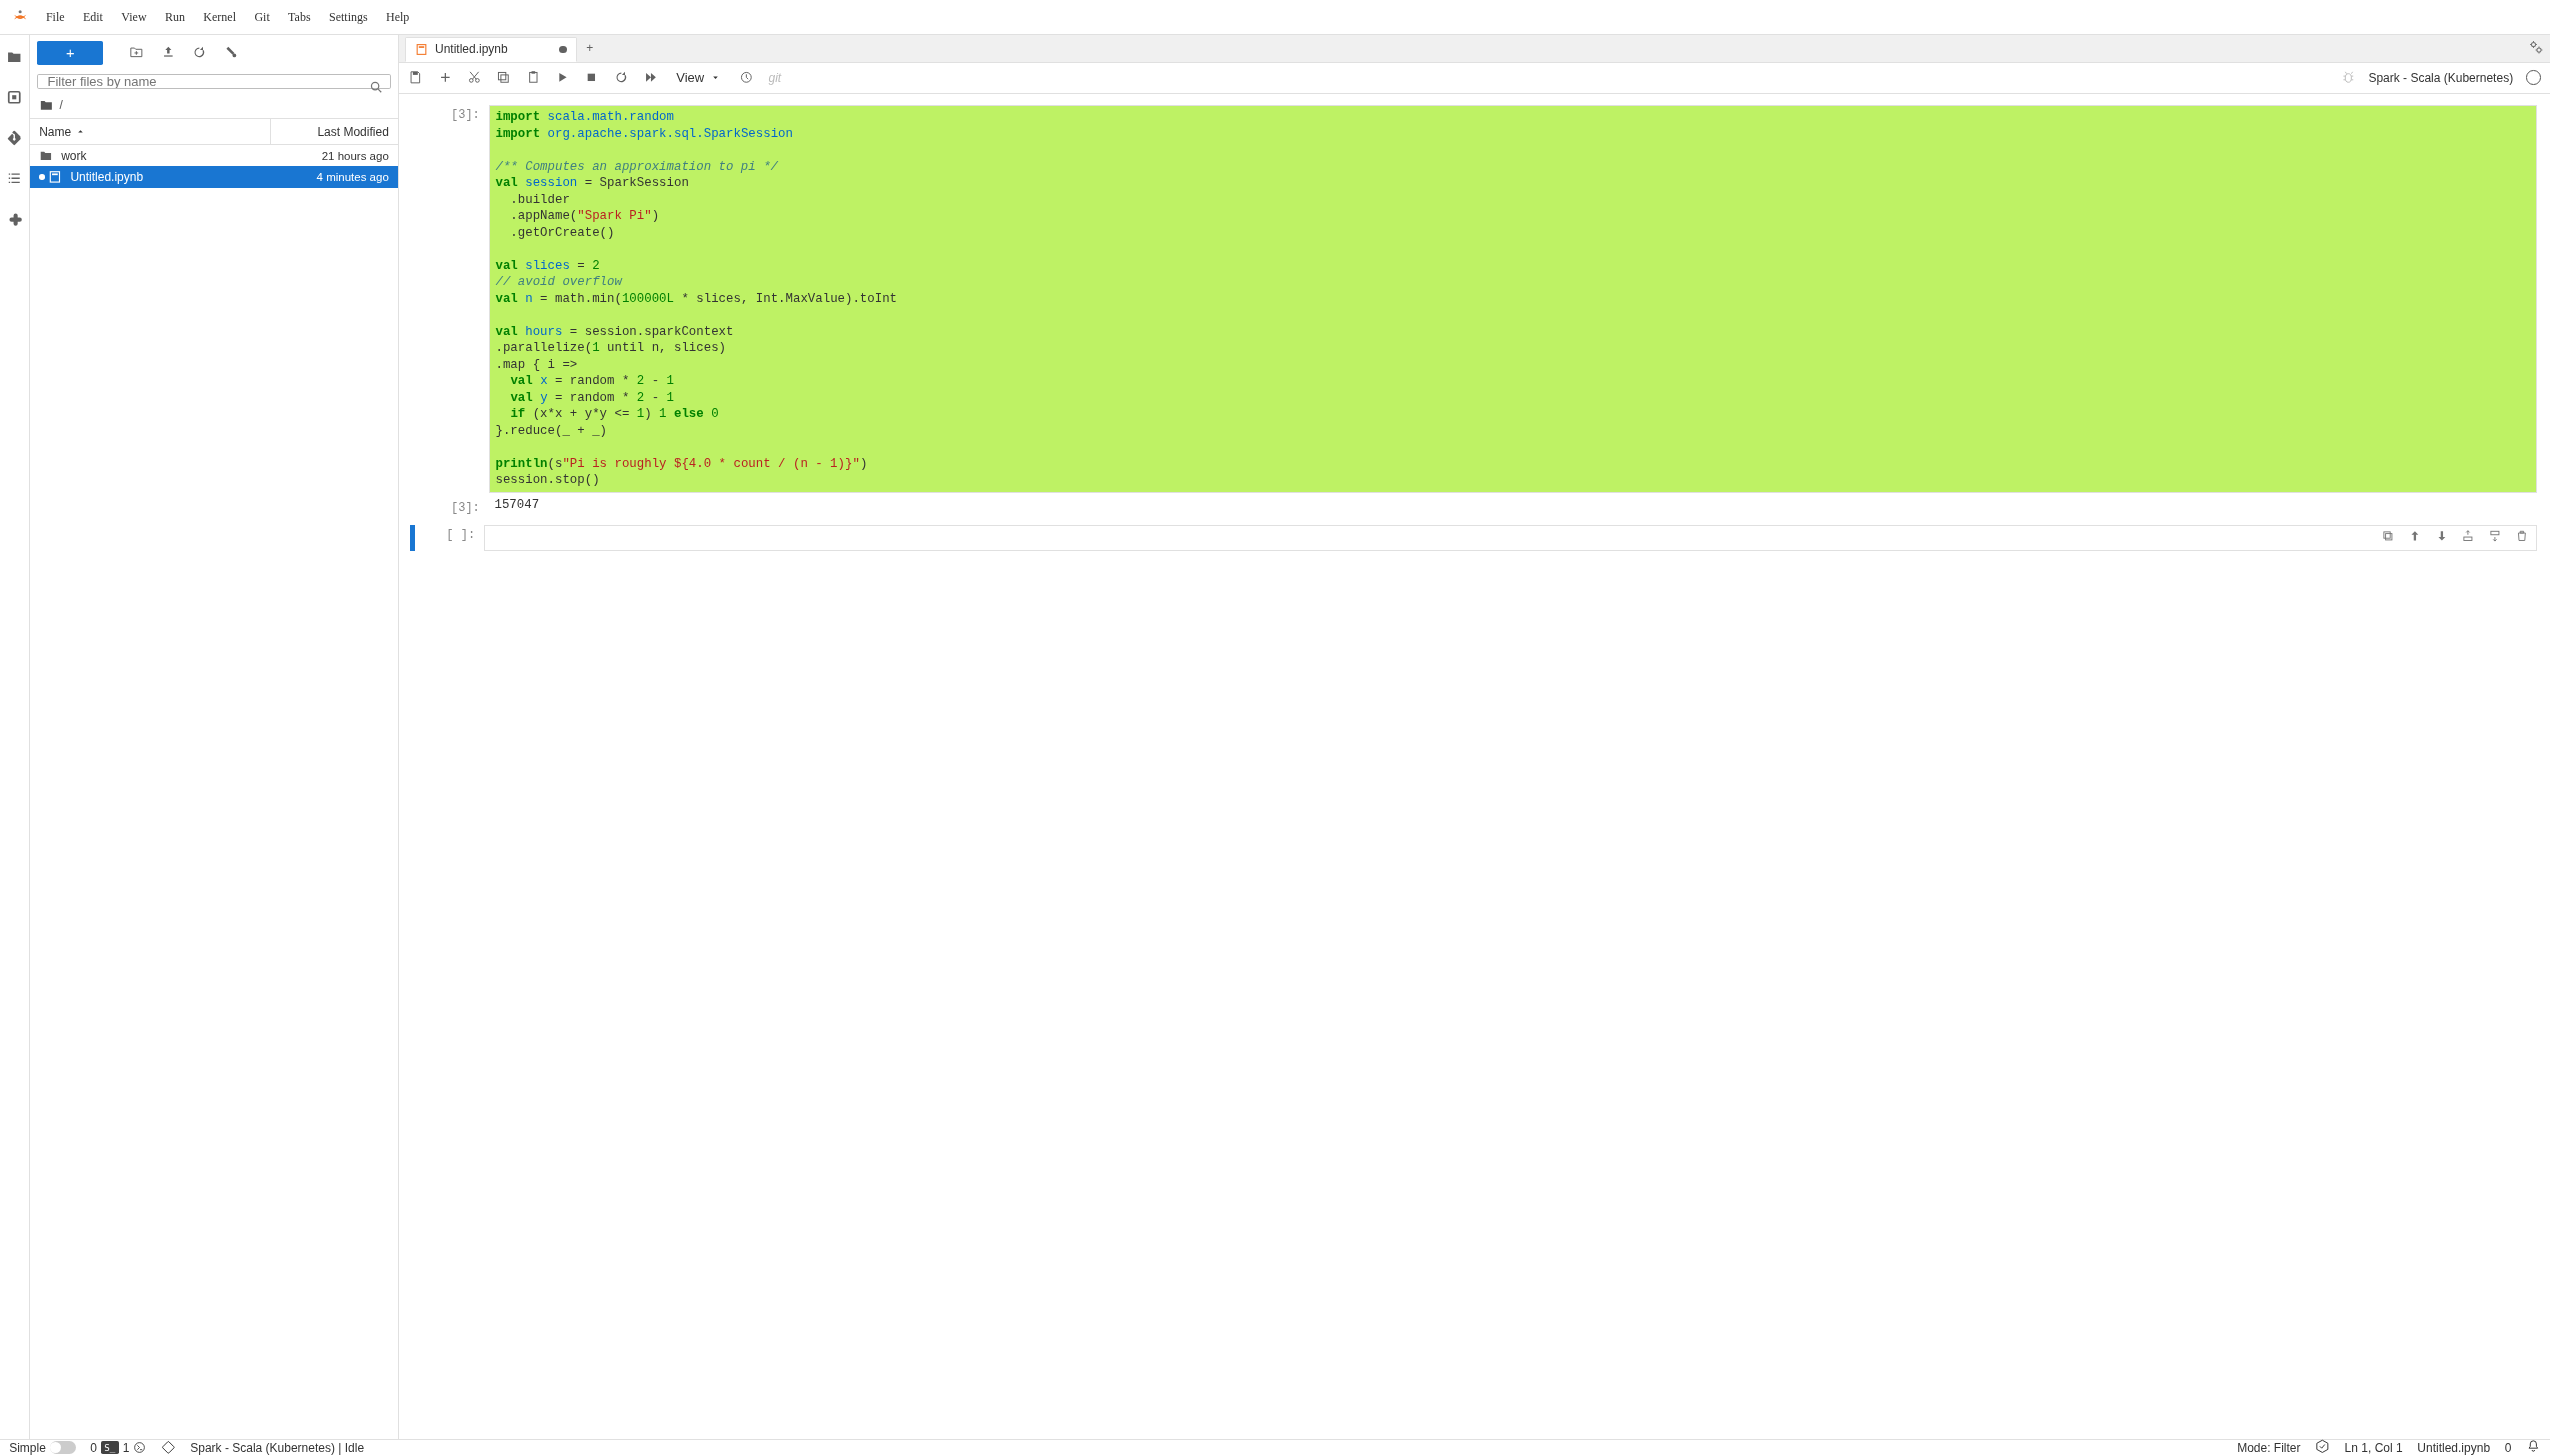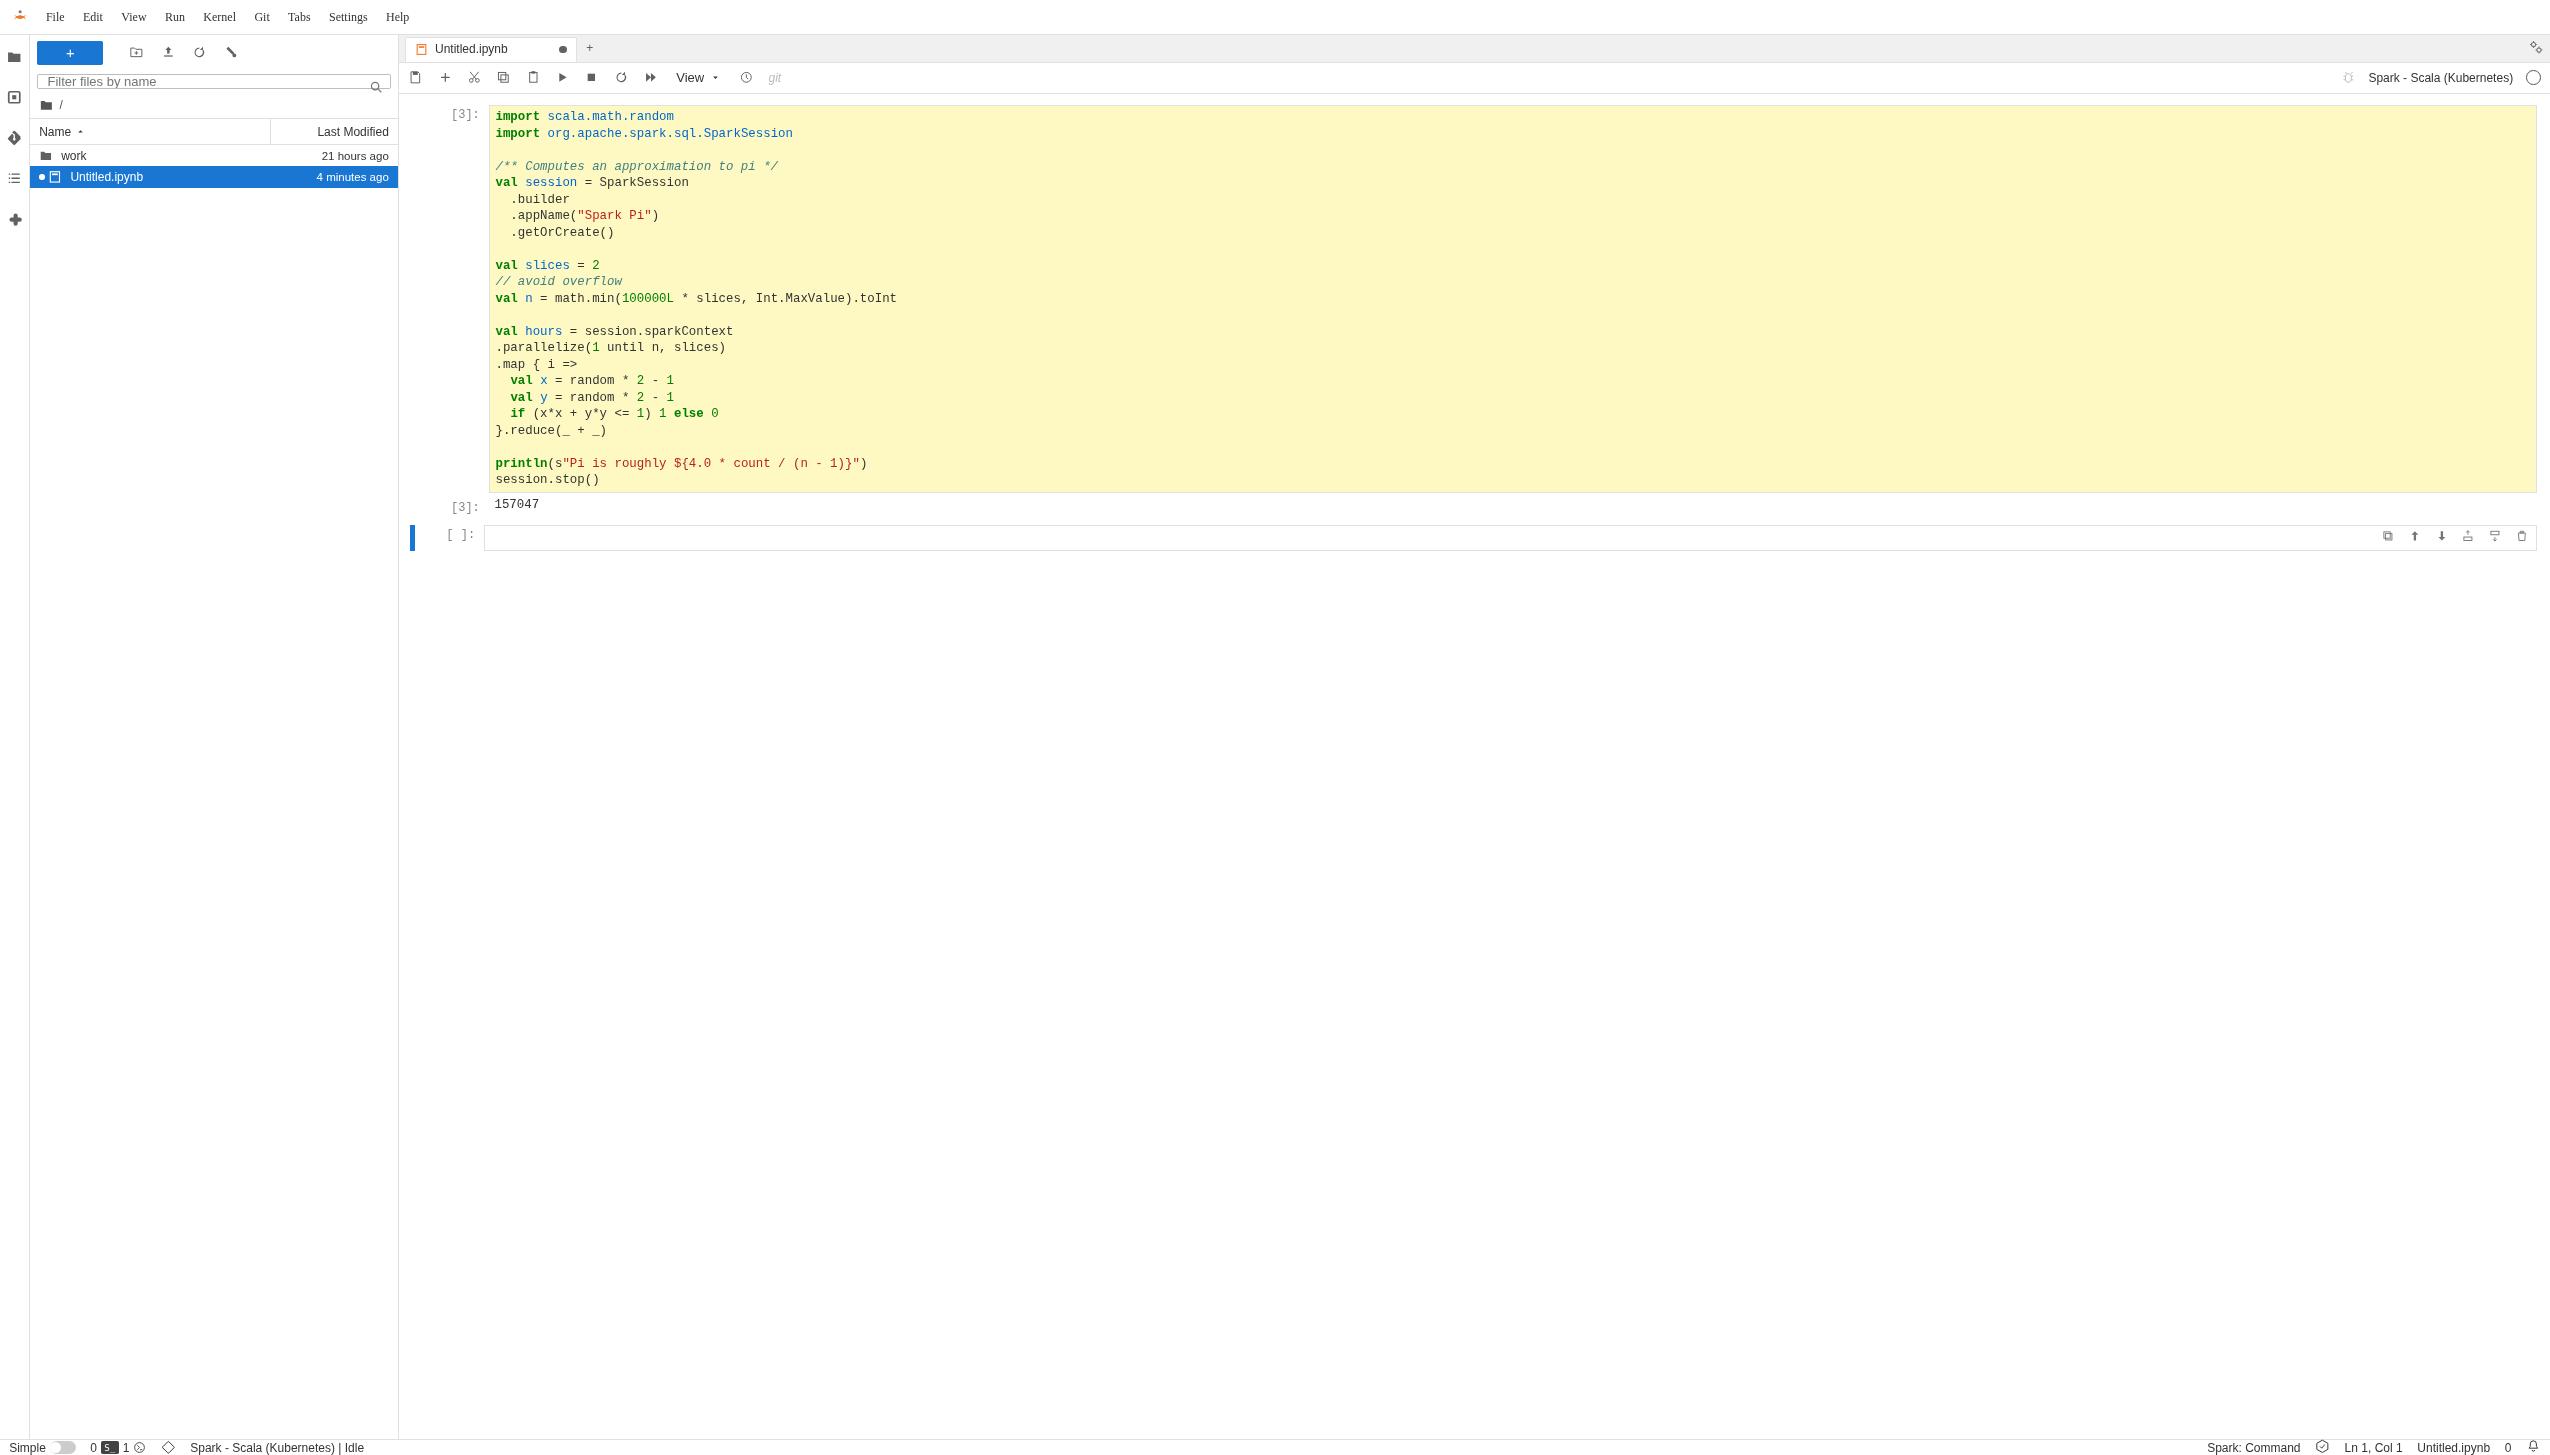--- a/index.html
+++ b/index.html
@@ -54,21 +54,21 @@
 .nb-tb-icon { color:#616161; cursor:pointer; display:flex; }
 .nb-select { display:flex; align-items:center; gap:5.5px; font-size:13px; cursor:pointer; padding:1.8px 3.7px;}
 .nb-tb-right { margin-left:auto; display:flex; align-items:center; gap:13px; color:#616161;}
 .kernel-ind { width:14.7px;height:14.7px;border:1.4px solid #555;border-radius:50%;}
 
 
 .nb-content { flex:1; overflow:auto; padding: 11px 13px 0 11px; background:#fff;}
 .cell { display:flex; margin-bottom: 3.7px; }
 .prompt { width: 79px; text-align:right; padding: 3.7px 9.2px 0 0; font-family: Menlo, Monaco, "Courier New", monospace; font-size: 12px; color:#888;}
 .cell-body { flex:1; }
-.code-input { border:0.9px solid #e0e0e0; background:#fef9c3; padding:3.7px 5.5px; font-family: Menlo, Monaco, "Courier New", monospace; font-size:12.4px; line-height:1.33; white-space:pre; overflow-x:auto; color:#333;}
+.code-input { border:0.9px solid #e0e0e0; background:#bef264; padding:3.7px 5.5px; font-family: Menlo, Monaco, "Courier New", monospace; font-size:12.4px; line-height:1.33; white-space:pre; overflow-x:auto; color:#333;}
 .output { font-family: Menlo, Monaco, "Courier New", monospace; font-size:12.4px; line-height:1.33; white-space:pre; padding: 1.8px 5.5px;}
 .kw { color:#008000; font-weight:bold; }
 .cm { color:#408080; font-style:italic; }
 .st { color:#ba2121; }
 .nm { color:#0066cc; }
 .num { color:#008000; }
 
 
 .cell.empty .cell-body { border:0.9px solid #e0e0e0; min-height:26px; display:flex; align-items:center;}
 .cell-indicator { width:4.6px; background:#1976d2; margin-right:3.7px; align-self:stretch;}
@@ -397,21 +397,21 @@
           <path d="M8 8l4 4-4 4m5 0h4" stroke="currentColor" stroke-width="1.6" fill="none"></path>
         </svg>
       </span>
     <span class="sb-item">
         <svg viewBox="0 0 24 24" width="14.7" height="14.7">
           <path d="M21 11l-8-8a1.4 1.4 0 00-2 0L3 11a1.4 1.4 0 000 2l8 8a1.4 1.4 0 002 0l8-8a1.4 1.4 0 000-2z" fill="none" stroke="currentColor" stroke-width="1.6"></path>
         </svg>
       </span>
     <span>Spark - Scala (Kubernetes) | Idle</span>
     <div class="sb-right">
-      <span>Spark: Command</span>
+      <span>Mode: Filter</span>
       <span><svg viewBox="0 0 24 24" width="14.7" height="14.7">
             <path d="M12 2l9 5v10l-9 5-9-5V7z" fill="none" stroke="currentColor" stroke-width="1.6"></path>
             <path d="M8 12l3 3 5-6" stroke="currentColor" stroke-width="1.6" fill="none"></path>
           </svg></span>
       <span>Ln 1, Col 1</span>
       <span>Untitled.ipynb</span>
       <span>0</span>
       <span><svg viewBox="0 0 24 24" width="14.7" height="14.7">
             <path d="M12 3a5 5 0 00-5 5v4l-2 3h14l-2-3V8a5 5 0 00-5-5zm-2 15a2 2 0 004 0" fill="none" stroke="currentColor" stroke-width="1.6"></path>
           </svg></span>

